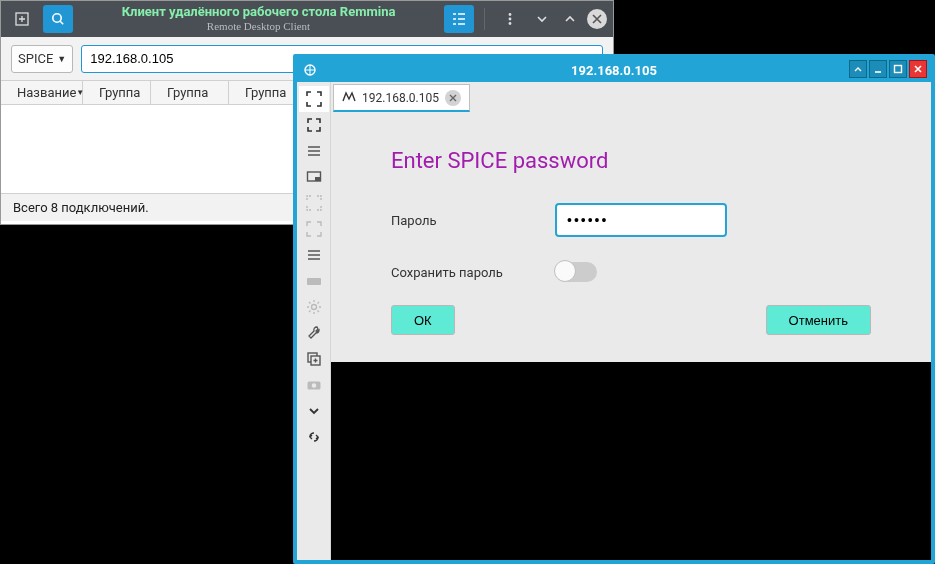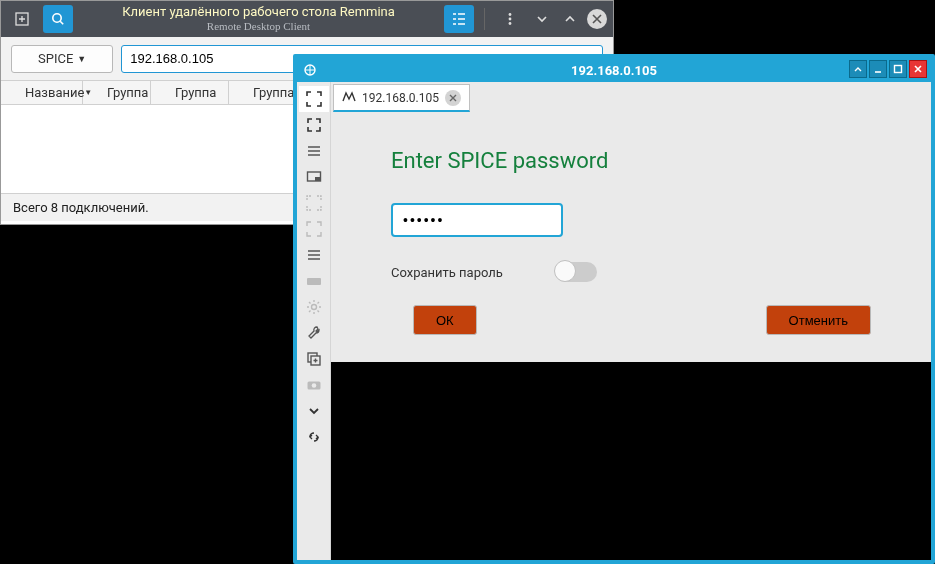--- a/index.html
+++ b/index.html
@@ -6,36 +6,36 @@
   body { width: 935px; height: 564px; background: #000; font-family: -apple-system, "Segoe UI", Roboto, sans-serif; font-size: 13px; color: #333; position: relative; overflow: hidden; }
 
   
   .main-window { position: absolute; left: 0; top: 0; width: 614px; height: 225px; background: #fff; border: 1px solid #999; }
 
   .main-titlebar { height: 36px; background: #4a4e55; display: flex; align-items: center; color: #ddd; }
   .tb-left { display: flex; gap: 6px; padding: 0 6px; }
   .tb-btn { width: 30px; height: 28px; border-radius: 3px; display: flex; align-items: center; justify-content: center; cursor: pointer; background: transparent; }
   .tb-btn.active { background: #2196d4; color: #fff; }
   .tb-center { flex: 1; text-align: center; display: flex; flex-direction: column; justify-content: center; line-height: 1.15; }
-  .tb-title { color: #fef9c3; font-size: 13px; }
+  .tb-title { color: #86efac; font-size: 13px; font-weight: bold; }
   .tb-subtitle { color: #b8bcc2; font-size: 11px; font-family: Liberation Serif, serif; }
   .tb-right { display: flex; gap: 6px; align-items: center; padding: 0 6px; }
   .tb-sep { width: 1px; height: 22px; background: #666; margin: 0 4px; }
   .tb-round { width: 20px; height: 20px; border-radius: 50%; background: #d9d9d9; color: #444; display: flex; align-items: center; justify-content: center; font-size: 12px; cursor: pointer; }
   .tb-chev { width: 22px; height: 22px; display: flex; align-items: center; justify-content: center; cursor: pointer; color: #ccc; }
 
   .main-toolbar { height: 44px; background: #f2f2f2; border-bottom: 1px solid #d0d0d0; display: flex; align-items: center; gap: 8px; padding: 0 10px; }
-  .proto-btn { height: 28px; padding: 0 26px; border: 1px solid #b8b8b8; border-radius: 3px; background: #fdfdfd; display: flex; align-items: center; gap: 4px; font-size: 13px; cursor: pointer; }
+  .proto-btn { height: 28px; padding: 0 6px; border: 1px solid #b8b8b8; border-radius: 3px; background: #fdfdfd; display: flex; align-items: center; gap: 4px; font-size: 13px; cursor: pointer; }
   .proto-btn .tri { font-size: 9px; }
   .addr-wrap { flex: 1; display: flex; align-items: center; border: 1px solid #2196d4; border-radius: 3px; height: 28px; background: #fff; }
   .addr-input { flex: 1; border: none; outline: none; padding: 0 8px; font-size: 13px; background: transparent; }
   .addr-go { width: 26px; display: flex; align-items: center; justify-content: center; cursor: pointer; color: #555; }
 
   .col-headers { height: 24px; background: #f5f5f5; border-bottom: 1px solid #d0d0d0; display: flex; }
-  .col-h { padding: 0 24px; display: flex; align-items: center; border-right: 1px solid #d0d0d0; font-size: 13px; color: #333; cursor: pointer; text-align: right; }
+  .col-h { padding: 0 16px; display: flex; align-items: center; border-right: 1px solid #d0d0d0; font-size: 13px; color: #333; cursor: pointer; text-align: right; }
   .col-h .tri { font-size: 8px; }
 
   .conn-list { height: 88px; background: #fff; }
   .status-bar { height: 28px; background: #f2f2f2; border-top: 1px solid #d0d0d0; display: flex; align-items: center; padding: 0 12px; font-size: 13px; color: #222; }
 
   
   .conn-window { position: absolute; left: 293px; top: 54px; width: 642px; height: 510px; background: #eaeaea; border: 4px solid #22a5d6; border-radius: 2px; display: flex; flex-direction: column; }
   .conn-titlebar { height: 24px; background: #22a5d6; display: flex; align-items: center; color: #fff; position: relative; }
   .conn-title { position: absolute; left: 0; right: 0; text-align: center; font-weight: bold; font-size: 13px; }
   .conn-left-ico { width: 18px; height: 18px; margin-left: 4px; border-radius: 50%; display: flex; align-items: center; justify-content: center; z-index: 1; color: #fff; }
@@ -51,28 +51,28 @@
   .side-ico.disabled { color: #bbb; cursor: default; }
 
   .conn-main { flex: 1; display: flex; flex-direction: column; }
 
   .tab-strip { height: 30px; display: flex; align-items: flex-end; padding-left: 2px; background: #eaeaea; }
   .tab { height: 28px; background: #fff; border: 1px solid #c0c0c0; border-bottom: 2px solid #22a5d6; display: flex; align-items: center; gap: 6px; padding: 0 8px; font-size: 12px; position: relative; }
   .tab-close { width: 16px; height: 16px; border-radius: 50%; background: #d3d3d3; color: #666; display: flex; align-items: center; justify-content: center; font-size: 11px; cursor: pointer; }
 
   .conn-content { flex: 1; display: flex; flex-direction: column; }
   .dialog-area { height: 250px; padding: 36px 60px 20px 60px; background: #eaeaea; }
-  .dialog-title { font-size: 22px; color: #15803d; margin-bottom: 28px; }
+  .dialog-title { font-size: 22px; color: #a21caf; margin-bottom: 28px; }
   .form-row { display: flex; align-items: center; height: 38px; margin-bottom: 14px; }
   .form-label { width: 164px; font-size: 13px; color: #333; }
   .pw-input { border: 2px solid #22a5d6; border-radius: 4px; height: 34px; padding: 0 10px; font-size: 14px; letter-spacing: 2px; outline: none; width: 172px; }
   .switch { width: 42px; height: 20px; background: #ccc; border-radius: 10px; position: relative; cursor: pointer; }
   .switch-knob { width: 22px; height: 22px; background: #fafafa; border: 1px solid #c0c0c0; border-radius: 50%; position: absolute; left: -1px; top: -2px; }
   .btn-row { display: flex; gap: 0; margin-top: 10px; }
-  .dlg-btn { height: 30px; padding: 4px 22px; border: 1px solid #b8b8b8; background: #c2410c; border-radius: 3px; cursor: pointer; font-size: 13px; margin-left: 22px; }
+  .dlg-btn { height: 30px; padding: 4px 22px; border: 1px solid #b8b8b8; background: #5eead4; border-radius: 3px; cursor: pointer; font-size: 13px; }
   .btn-row .spacer { flex: 1; }
   .remote-canvas { flex: 1; background: #000; }
 
   svg { pointer-events: none; }
 </style>
 </head>
 <body>
 
 <div class="main-window">
 
@@ -293,20 +293,21 @@
               </svg>
           </span>
         </div>
       </div>
 
       <div class="conn-content">
         <div class="dialog-area">
           <div class="dialog-title">Enter SPICE password</div>
 
           <div class="form-row">
+            <div class="form-label">Пароль</div>
             <input class="pw-input" type="text" value="••••••" style="">
           </div>
 
           <div class="form-row">
             <div class="form-label">Сохранить пароль</div>
             <div class="switch">
               <div class="switch-knob"></div>
             </div>
           </div>
 

